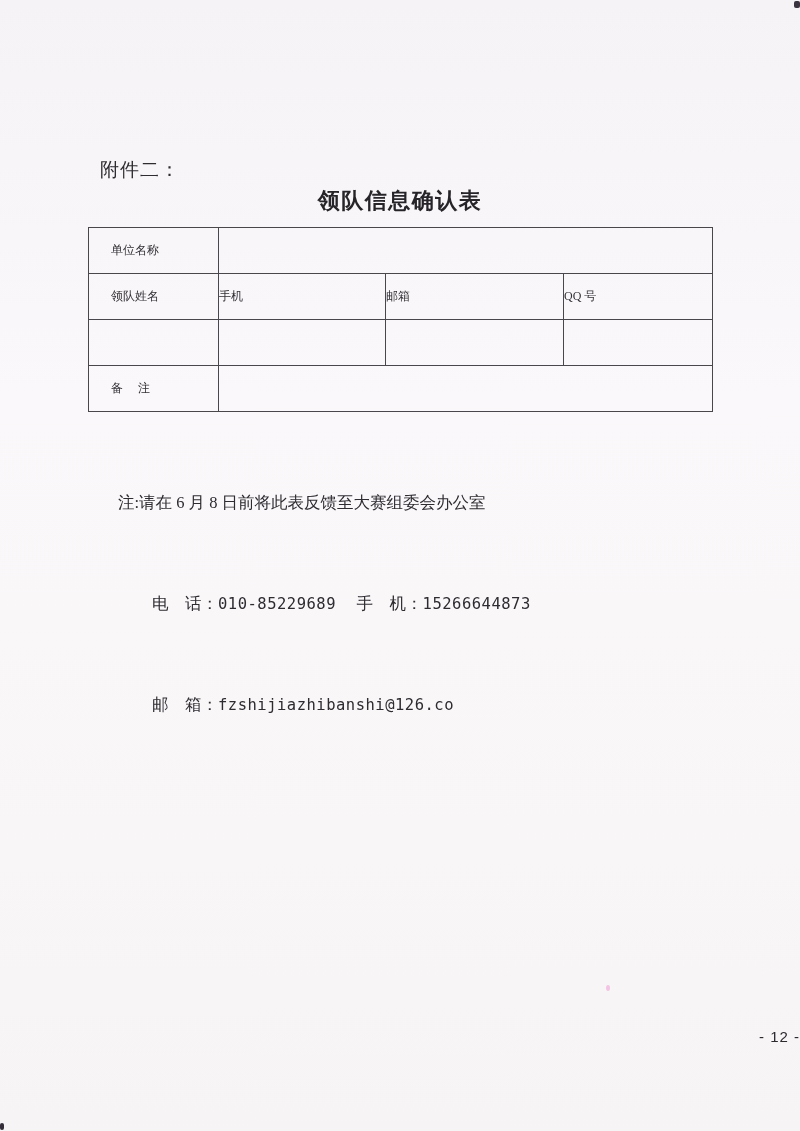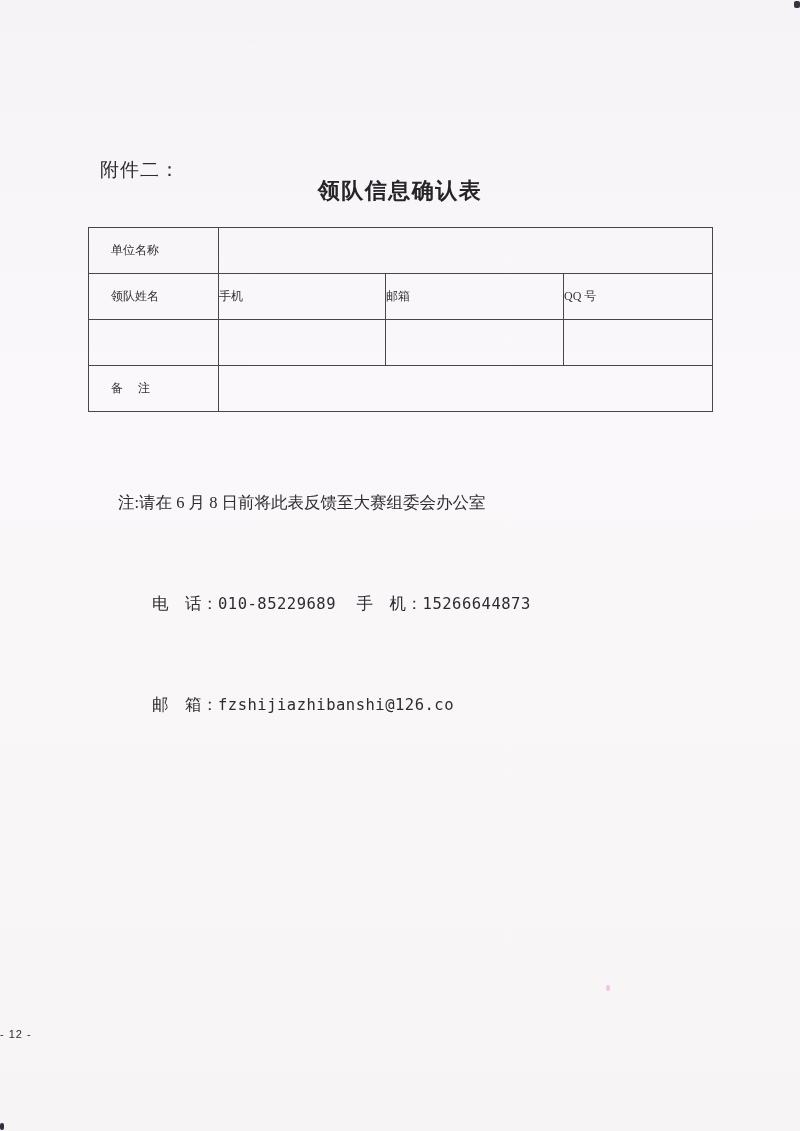--- a/index.html
+++ b/index.html
@@ -24,21 +24,21 @@
     left: 100px;
     top: 126px;
     font-size: 19px;
     letter-spacing: 1px;
     white-space: pre;
     margin-top: 31px;
   }
   .doc-title {
     position: absolute;
     left: 0;
-    top: 176px;
+    top: 186px;
     width: 800px;
     text-align: center;
     font-family: "Liberation Sans", sans-serif;
     font-weight: 700;
     font-size: 22px;
     letter-spacing: 1.5px;
     color: #262428;
   }
   table.form-table {
     position: absolute;
@@ -79,23 +79,23 @@
   .mono {
     font-family: "DejaVu Sans Mono", monospace;
     font-size: 15.5px;
     letter-spacing: 0.5px;
   }
   .page-number {
     position: absolute;
     left: 0;
     top: 1028px;
     width: 800px;
-    text-align: left;
+    text-align: right;
     font-family: "Liberation Sans", sans-serif;
-    font-size: 11px;
+    font-size: 15px;
     color: #2c2a2e;
     letter-spacing: 1px;
   }
   .speck {
     position: absolute;
     border-radius: 2px;
   }
   .speck-top-right   { left: 794px; top: 1px;    width: 6px; height: 7px; background: #3a3340; }
   .speck-bottom-left { left: 0px;   top: 1123px; width: 4px; height: 7px; background: #322d38; }
   .speck-pink        { left: 606px; top: 985px;  width: 4px; height: 6px; background: #efa9da; opacity: 0.65; border-radius: 50%; }

